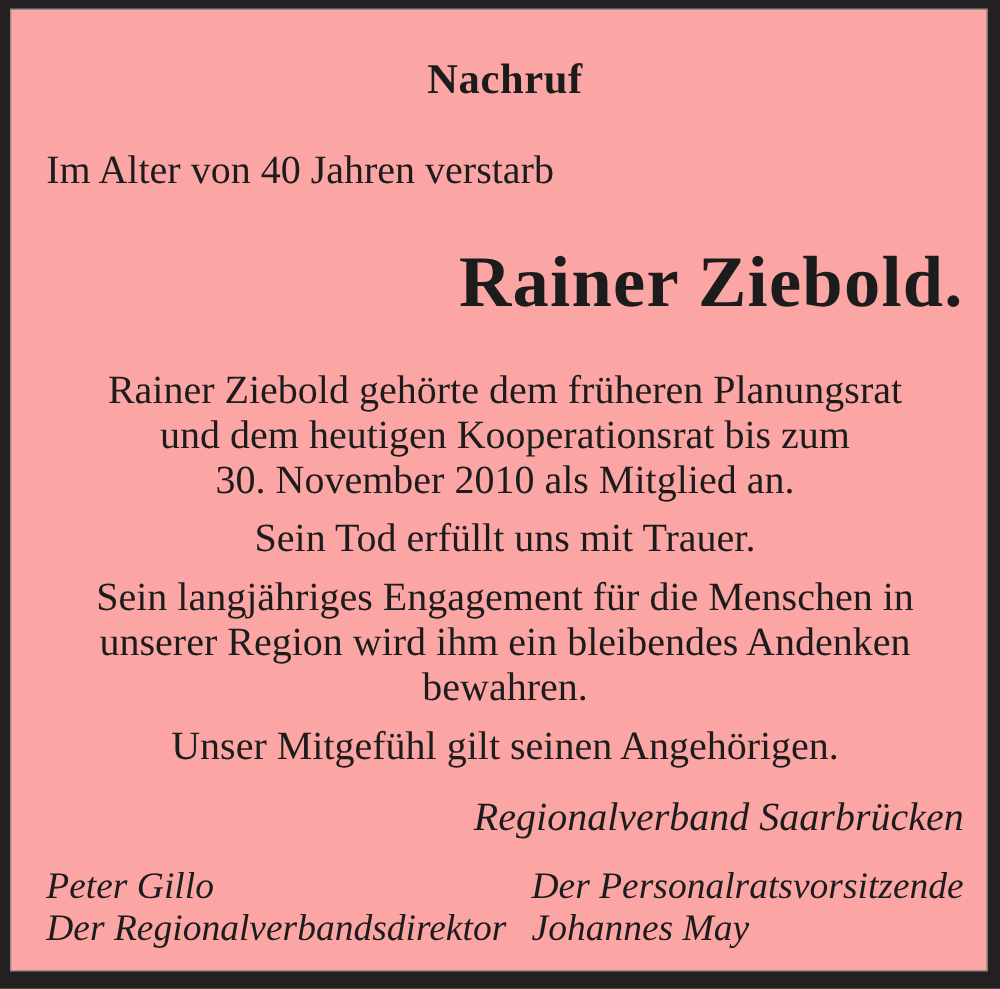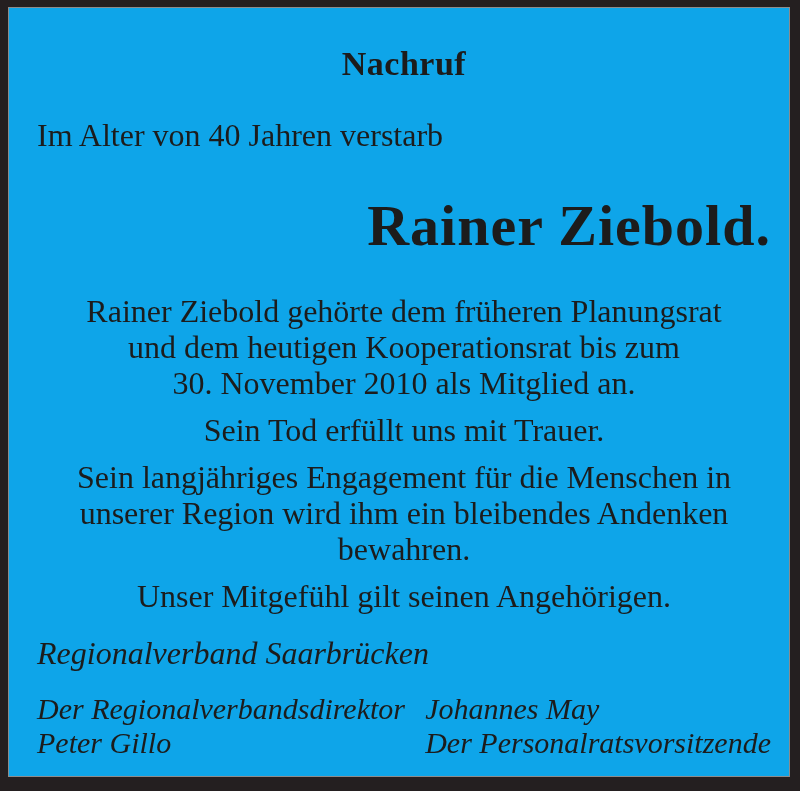--- a/index.html
+++ b/index.html
@@ -6,21 +6,21 @@
   html, body { width: 800px; height: 791px; }
   body {
     background: #241f20;
     font-family: "Liberation Serif", "DejaVu Serif", serif;
     position: relative;
     overflow: hidden;
   }
   .notice-frame {
     position: absolute;
     left: 8px; top: 7px; right: 10px; bottom: 14px;
-    background: #0ea5e9;
+    background: #fca5a5;
     border: 1px solid #8c8c8c;
     color: #1c1c1c;
     padding: 0 18px 0 28px;
     overflow: hidden;
   }
   .heading {
     margin-top: 36px;
     text-align: center;
     font-size: 34px;
     font-weight: bold;
@@ -43,21 +43,21 @@
   }
   .body-paragraph {
     font-size: 32px;
     line-height: 36px;
     text-align: center;
   }
   .body-paragraph.first { margin-top: 36px; }
   .body-paragraph + .body-paragraph { margin-top: 11px; }
   .organization {
     margin-top: 22px;
-    text-align: left;
+    text-align: right;
     font-style: italic;
     font-size: 32px;
     line-height: 1.1;
   }
   .signature-row {
     margin-top: 20px;
     display: flex;
     justify-content: space-between;
     align-items: flex-start;
   }
@@ -83,22 +83,22 @@
   <div class="body-paragraph">Sein Tod erfüllt uns mit Trauer.</div>
 
   <div class="body-paragraph">Sein langjähriges Engagement für die Menschen in<br>unserer Region wird ihm ein bleibendes Andenken<br>bewahren.</div>
 
   <div class="body-paragraph">Unser Mitgefühl gilt seinen Angehörigen.</div>
 
   <div class="organization">Regionalverband Saarbrücken</div>
 
   <div class="signature-row">
     <div class="signature-block">
+      <div>Peter Gillo</div>
       <div>Der Regionalverbandsdirektor</div>
-      <div>Peter Gillo</div>
     </div>
     <div class="signature-block">
+      <div>Der Personalratsvorsitzende</div>
       <div>Johannes May</div>
-      <div>Der Personalratsvorsitzende</div>
     </div>
   </div>
 
 </div>
 
 </body></html>

